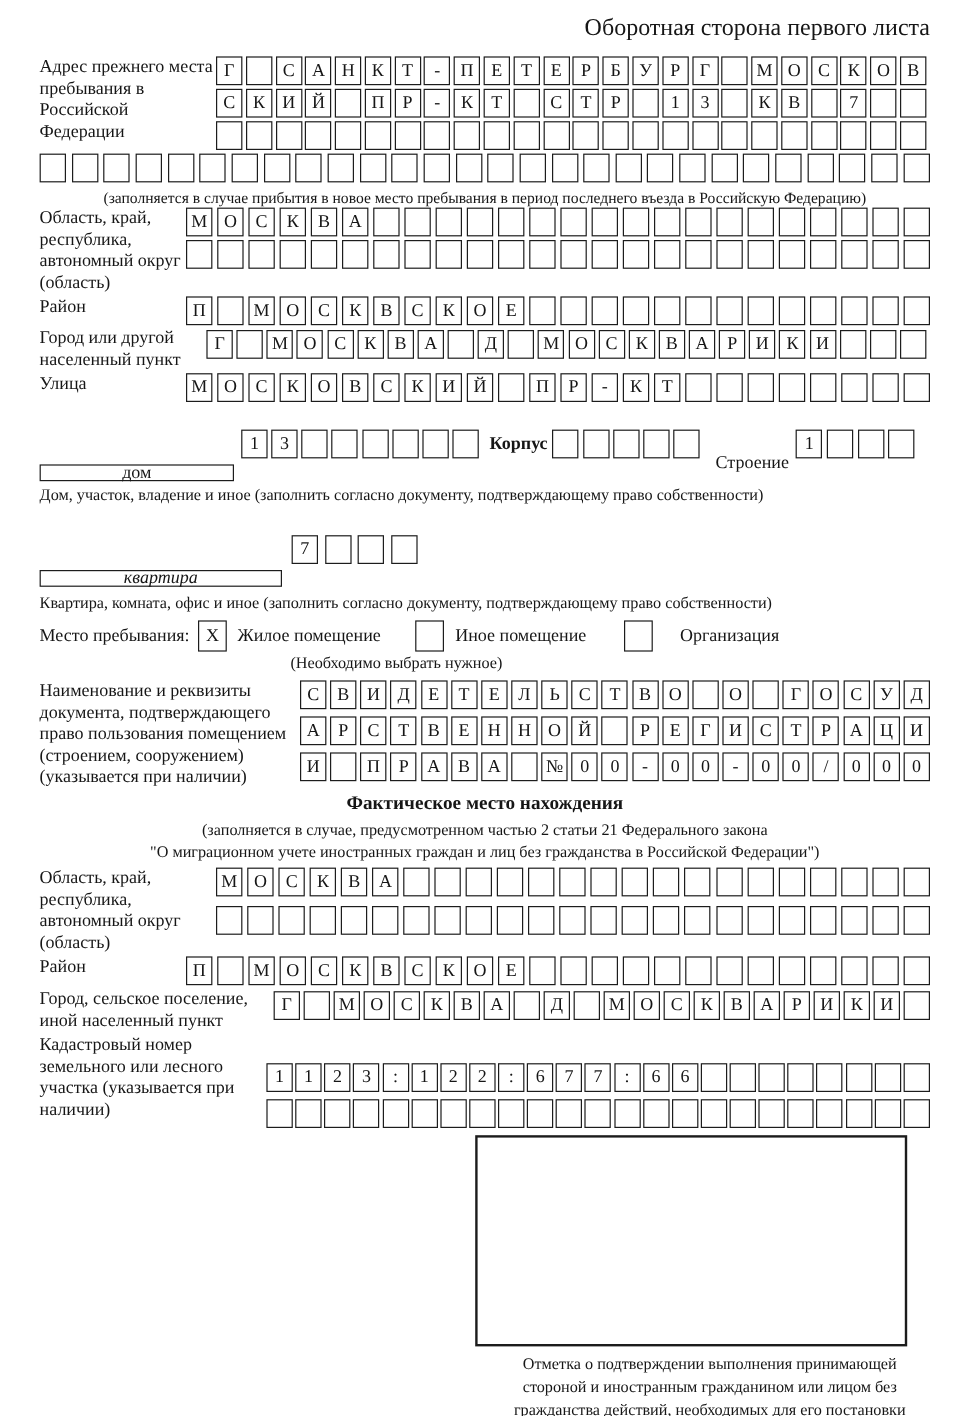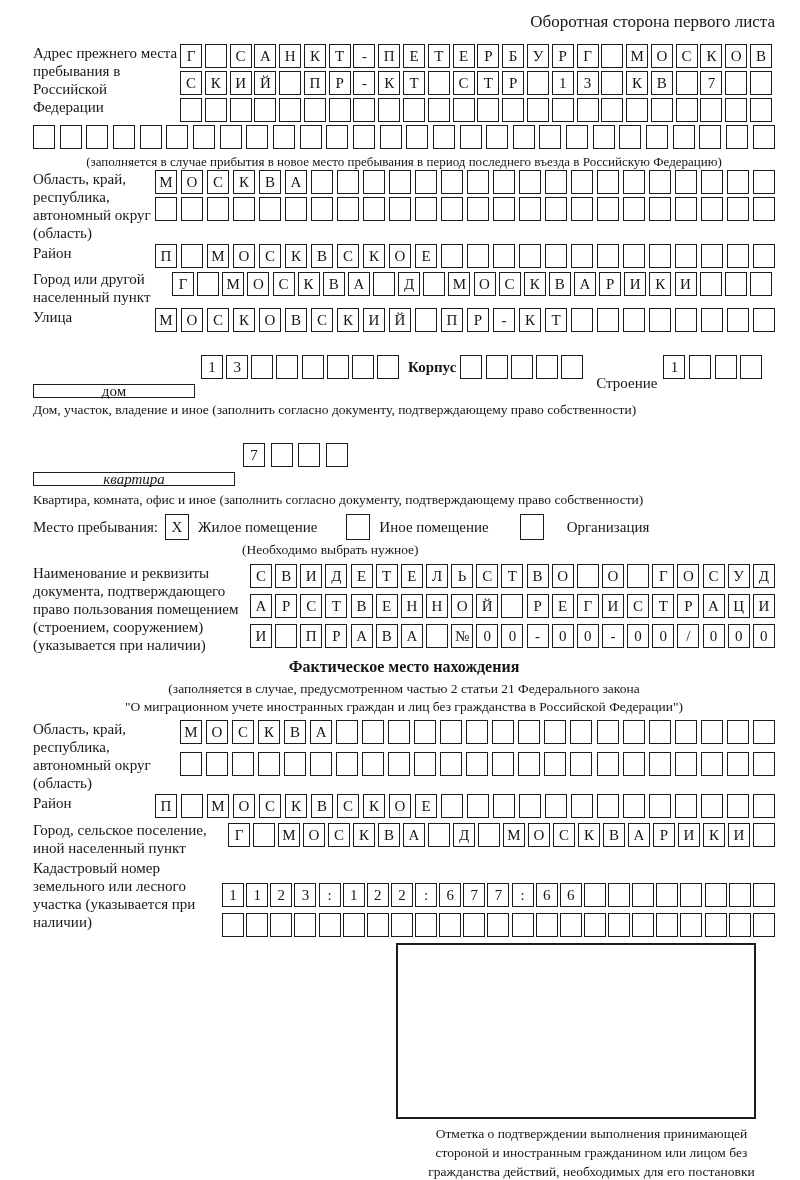--- a/index.html
+++ b/index.html
@@ -2,21 +2,21 @@
 <html><head>
 <meta charset="utf-8">
 <style>
   html,body{margin:0;padding:0;background:#fff;}
   .page{
     width:800px;height:1180px;box-sizing:border-box;
     padding:12px 25px 0 33px;position:relative;
     font-family:"Liberation Serif","DejaVu Serif",serif;
     color:#161616;background:#ffffff;overflow:hidden;
   }
-  .hdr-note{text-align:right;font-size:17px;margin-bottom:12px;}
+  .hdr-note{text-align:right;font-size:20px;margin-bottom:12px;}
   .group{display:flex;align-items:flex-start;}
   .lbl{font-size:15px;line-height:18px;flex:none;}
   .rows{display:flex;flex-direction:column;gap:3px;}
   .rows.gap6{gap:6px;}
   .rows.gap8{gap:8px;}
   .cells{display:flex;justify-content:space-between;flex:none;}
   .cell{
     width:22px;height:24px;box-sizing:border-box;border:1.6px solid #1c1c1c;
     display:flex;align-items:center;justify-content:center;
     font-size:15px;line-height:1;background:#fff;flex:none;

